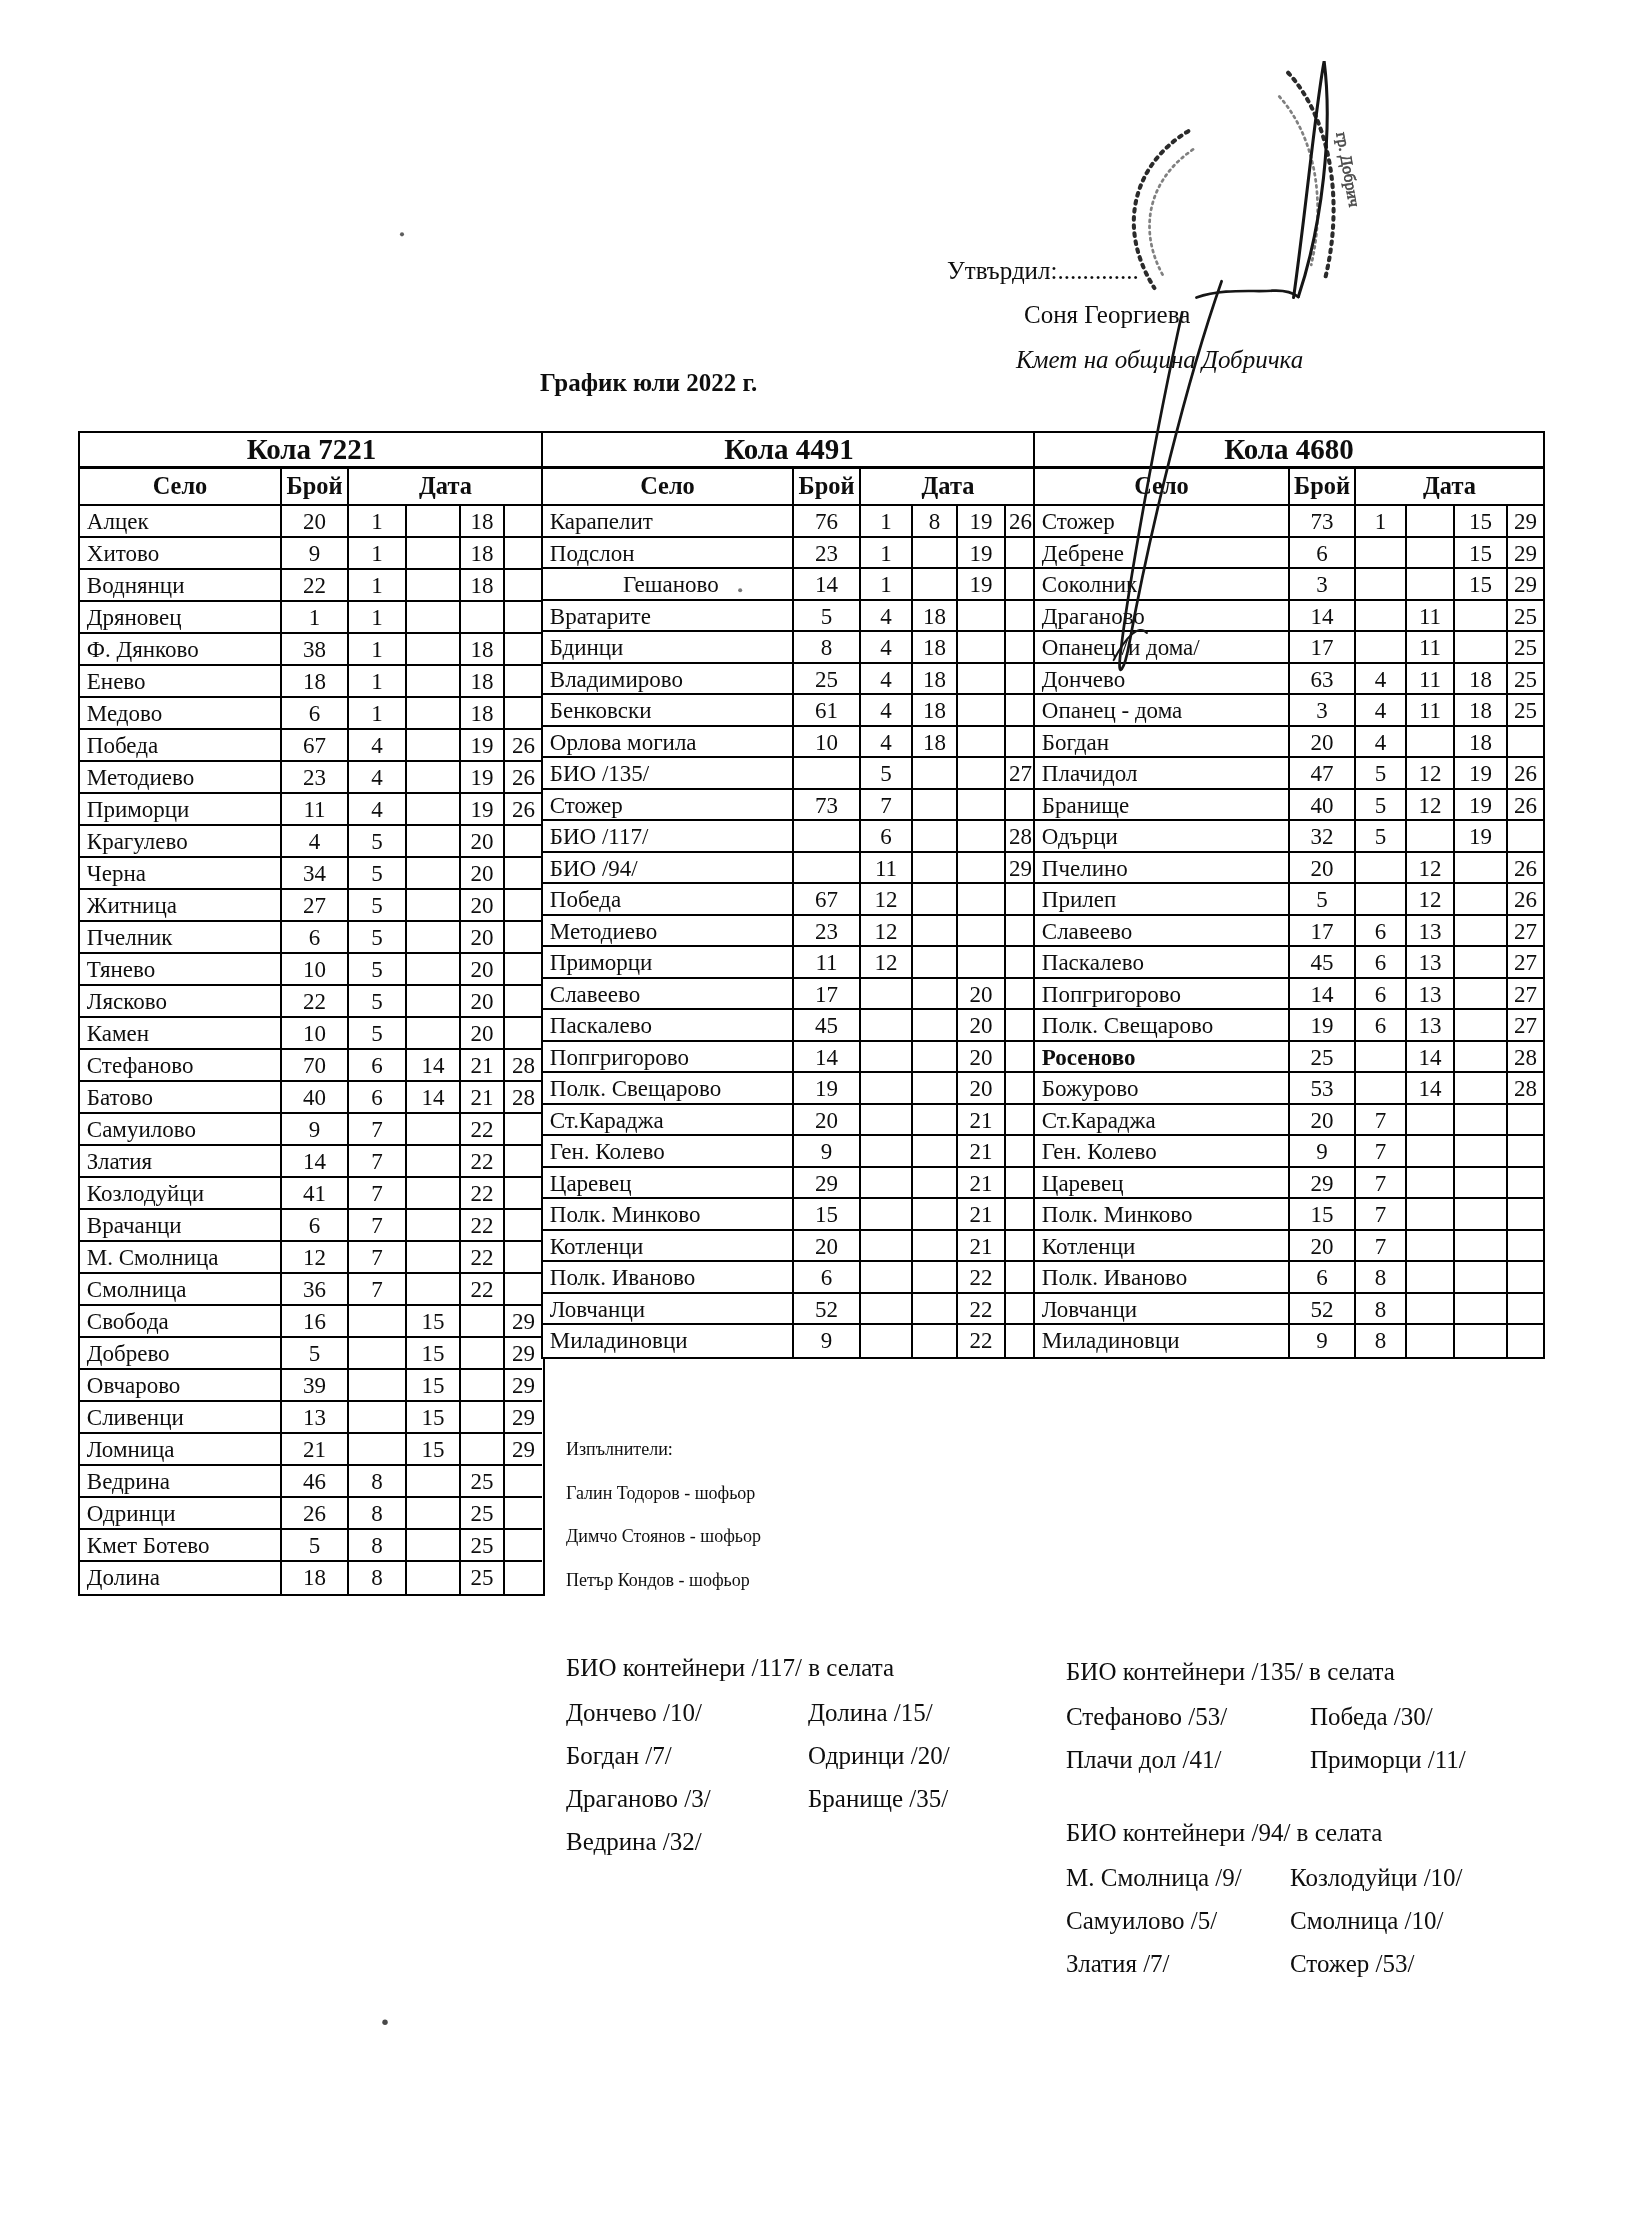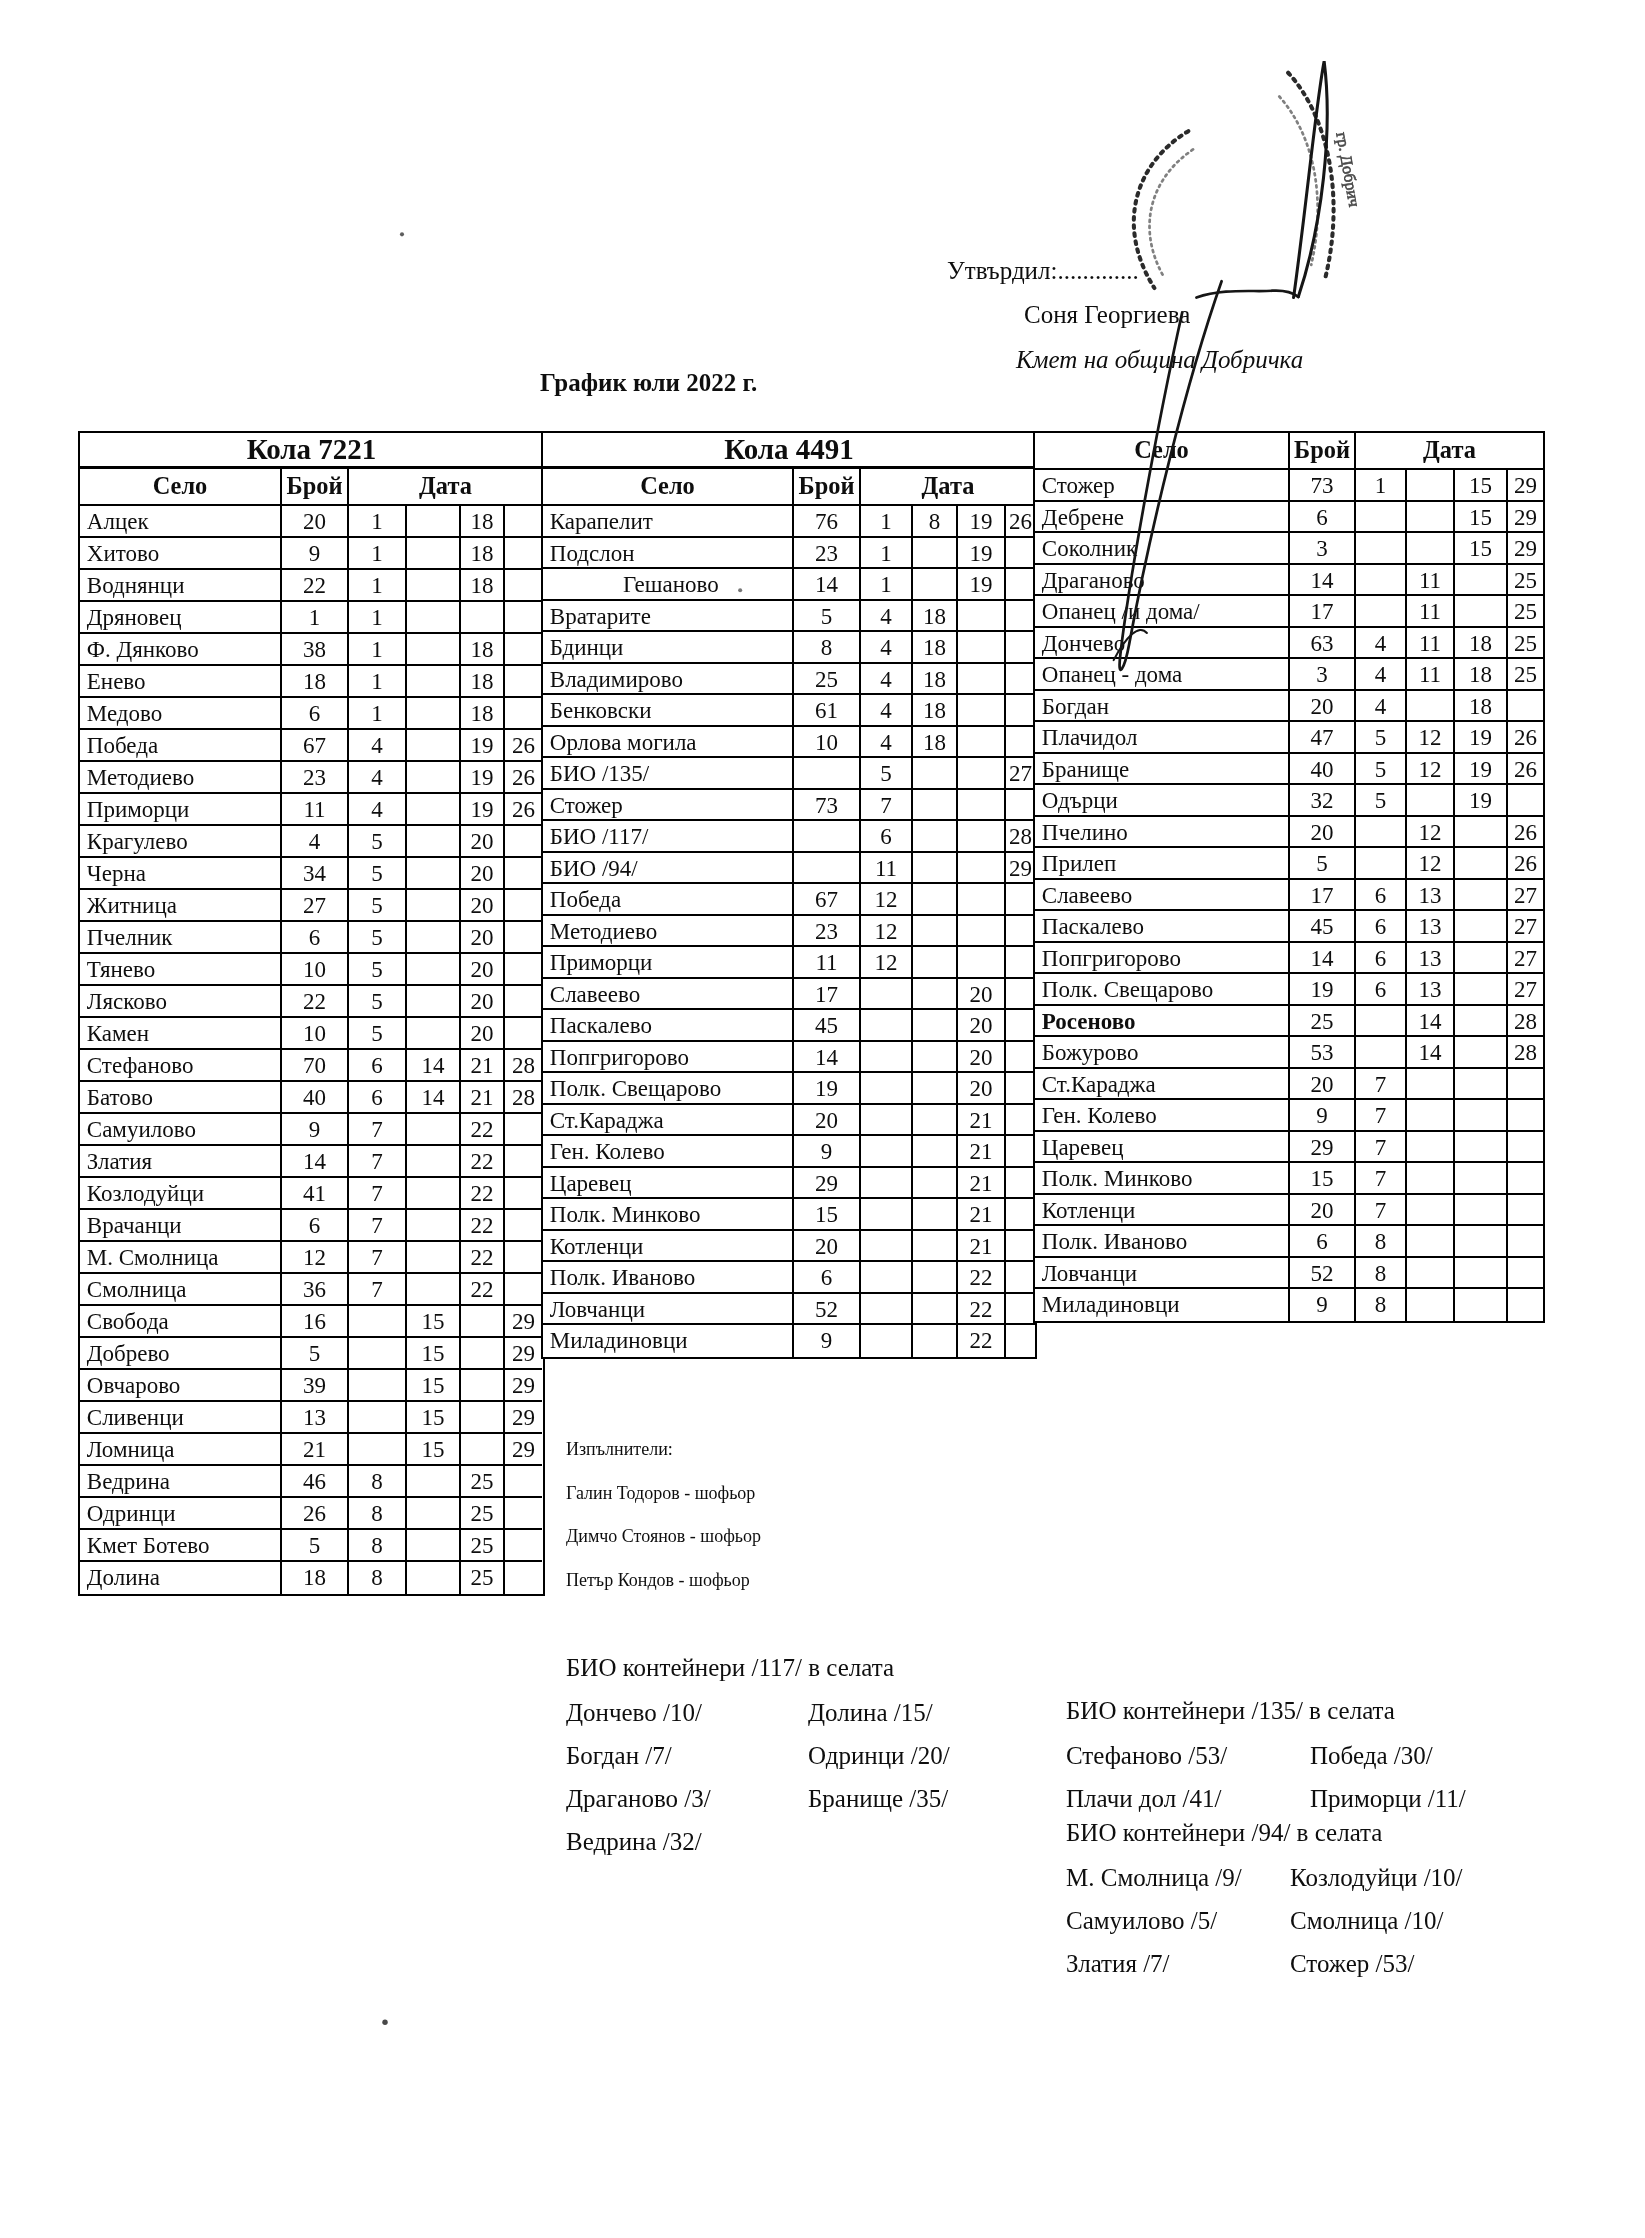--- a/index.html
+++ b/index.html
@@ -437,20 +437,21 @@
           <div class="c d lastcol" style="line-height: 31.5px;"></div>
           <div class="c v lastrow" style="line-height: 31.5px;">Миладиновци</div>
           <div class="c n lastrow" style="line-height: 31.5px;">9</div>
           <div class="c d lastrow" style="line-height: 31.5px;"></div>
           <div class="c d lastrow" style="line-height: 31.5px;"></div>
           <div class="c d lastrow" style="line-height: 31.5px;">22</div>
           <div class="c d lastcol lastrow" style="line-height: 31.5px;"></div>
         </div>
       </div>
       <div class="tbl" style="left: 1033px; top: 431px; width: 508px;">
+        <div class="t-title" style="height: 36px; line-height: 32px;">Кола 4680</div>
         <div class="t-head" style="grid-template-columns: 255px 66px 51px 48px 53px 35px; height: 37px;">
           <div class="hc" style="grid-column: 1; line-height: 33px;">Село</div>
           <div class="hc" style="grid-column: 2; line-height: 33px;">Брой</div>
           <div class="hc" style="grid-column: 3 / span 4; line-height: 33px; border-right: none;">Дата</div>
         </div>
         <div class="t-body" style="grid-template-columns: 255px 66px 51px 48px 53px 35px; grid-auto-rows: 31.5px;">
           <div class="c v" style="line-height: 31.5px;">Стожер</div>
           <div class="c n" style="line-height: 31.5px;">73</div>
           <div class="c d" style="line-height: 31.5px;">1</div>
           <div class="c d" style="line-height: 31.5px;"></div>
@@ -627,21 +628,21 @@
         <div class="bio-item">Дончево /10/</div>
         <div class="bio-item">Долина /15/</div>
         <div class="bio-item">Богдан /7/</div>
         <div class="bio-item">Одринци /20/</div>
         <div class="bio-item">Драганово /3/</div>
         <div class="bio-item">Бранище /35/</div>
         <div class="bio-item">Ведрина /32/</div>
         <div class="bio-item"></div>
       </div>
     </div>
-  <div class="bio" id="bio1" style="left: 1066px; top: 1696px;">
+  <div class="bio" id="bio1" style="left: 1066px; top: 1657px;">
       <div class="bio-title">БИО контейнери /135/ в селата</div>
       <div class="bio-grid" style="grid-template-columns: 244px auto;">
         <div class="bio-item">Стефаново /53/</div>
         <div class="bio-item">Победа /30/</div>
         <div class="bio-item">Плачи дол /41/</div>
         <div class="bio-item">Приморци /11/</div>
       </div>
     </div>
   <div class="bio" id="bio2" style="left: 1066px; top: 1818px;">
       <div class="bio-title">БИО контейнери /94/ в селата</div>

